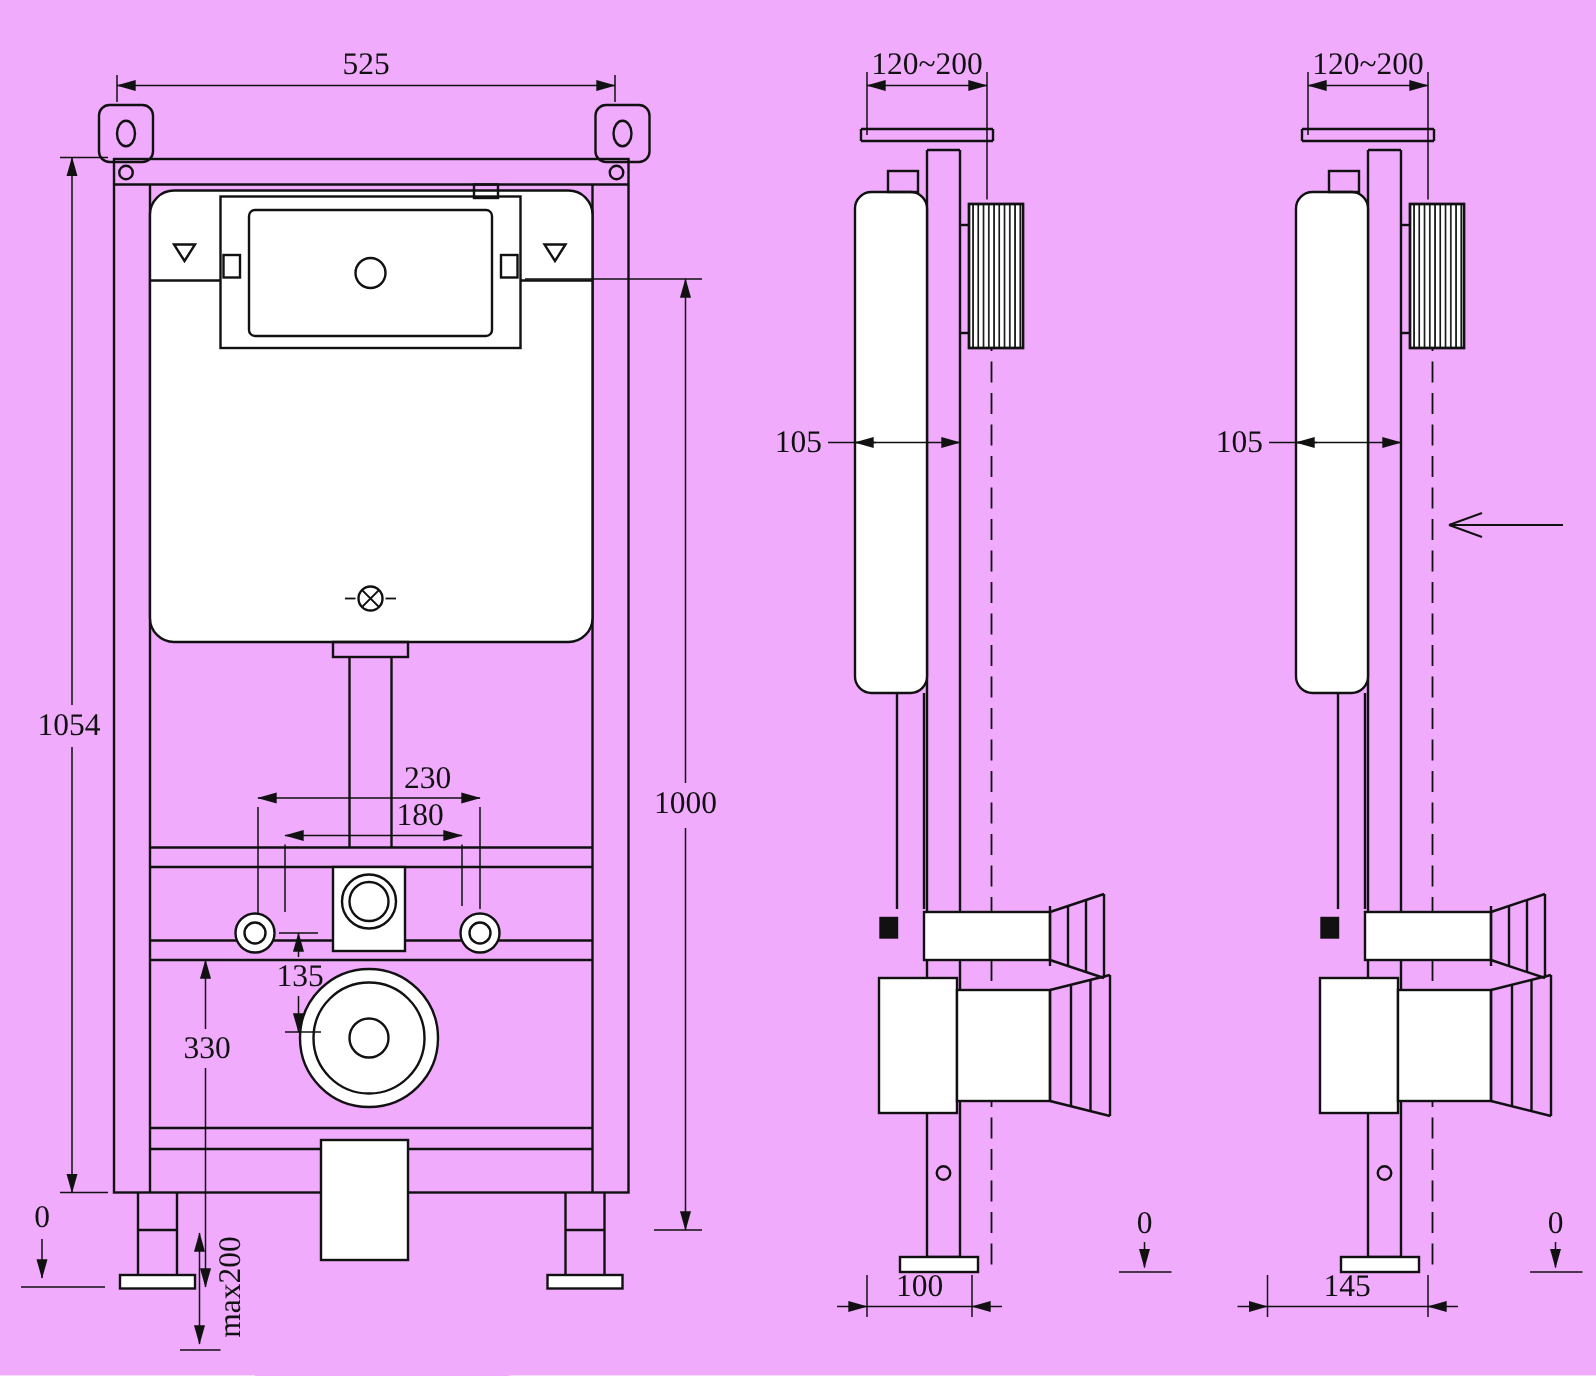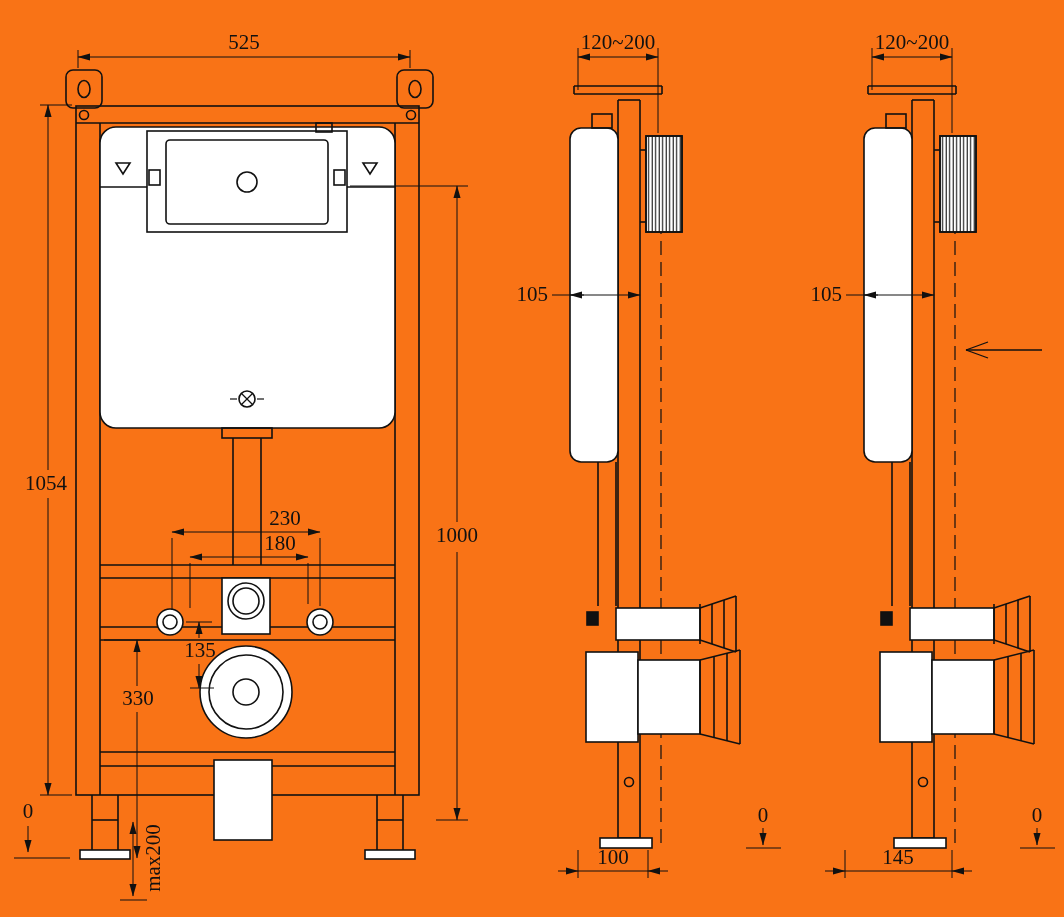--- a/index.html
+++ b/index.html
@@ -1,16 +1,16 @@
 <!DOCTYPE html>
 <html><head>
 <meta charset="utf-8">
 <style>
   html,body{margin:0;padding:0;background:#ffffff;}
-  .canvas{width:1064px;height:917px;background:#f97316;position:relative;overflow:hidden;}
+  .canvas{width:1064px;height:917px;background:#f0abfc;position:relative;overflow:hidden;}
   svg{display:block;}
   text.dim{font-family:"Liberation Serif","DejaVu Serif",serif;font-size:21px;fill:#111;text-anchor:middle;}
 </style>
 </head>
 <body>
 
 <div class="canvas">
 <svg width="1064" height="917" viewBox="0 0 1064 917">
   <defs>
     <marker id="arr" viewBox="0 0 12 8" refX="11.5" refY="4" markerWidth="13" markerHeight="9" orient="auto-start-reverse" markerUnits="userSpaceOnUse">

